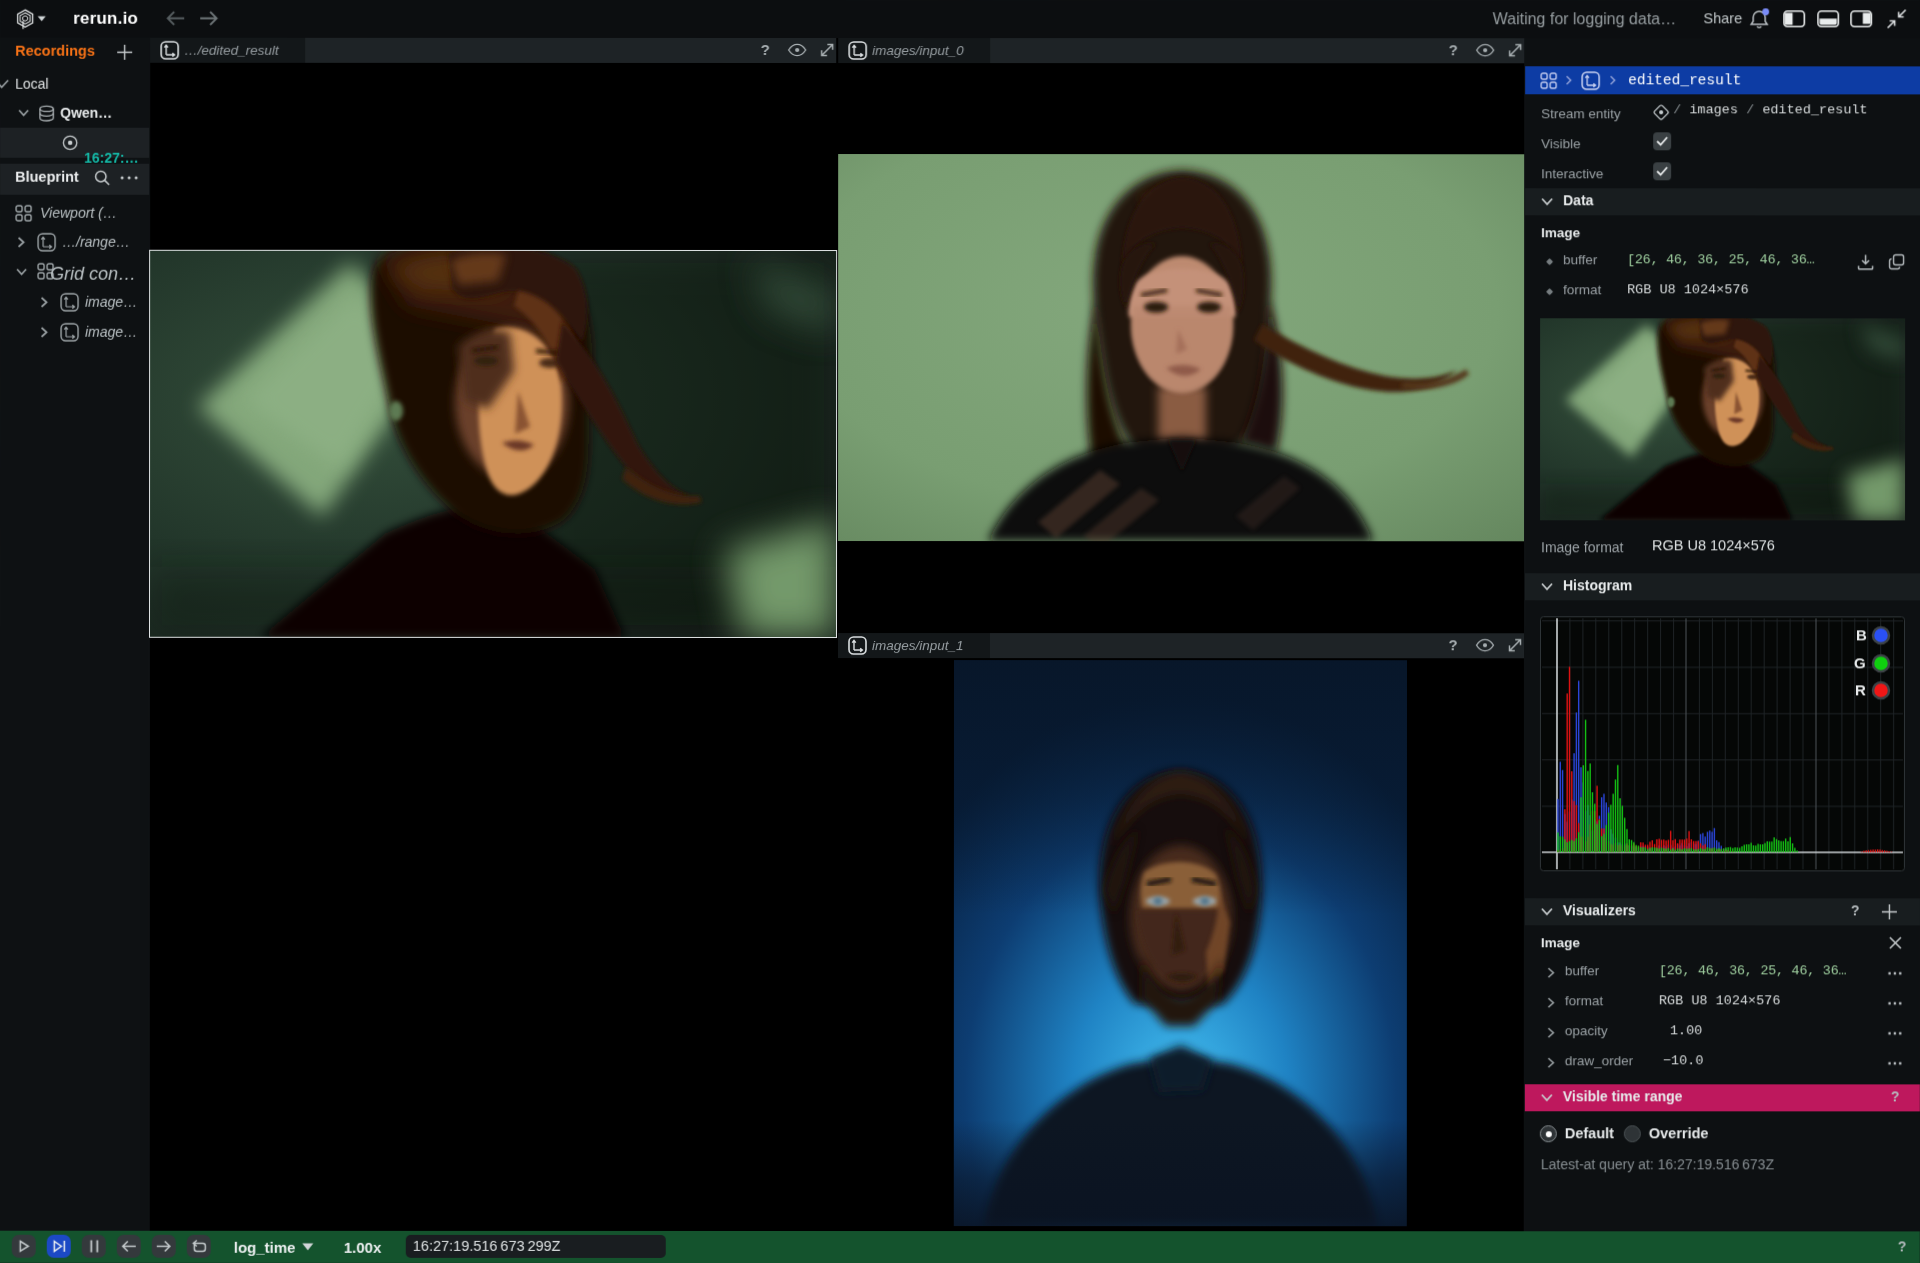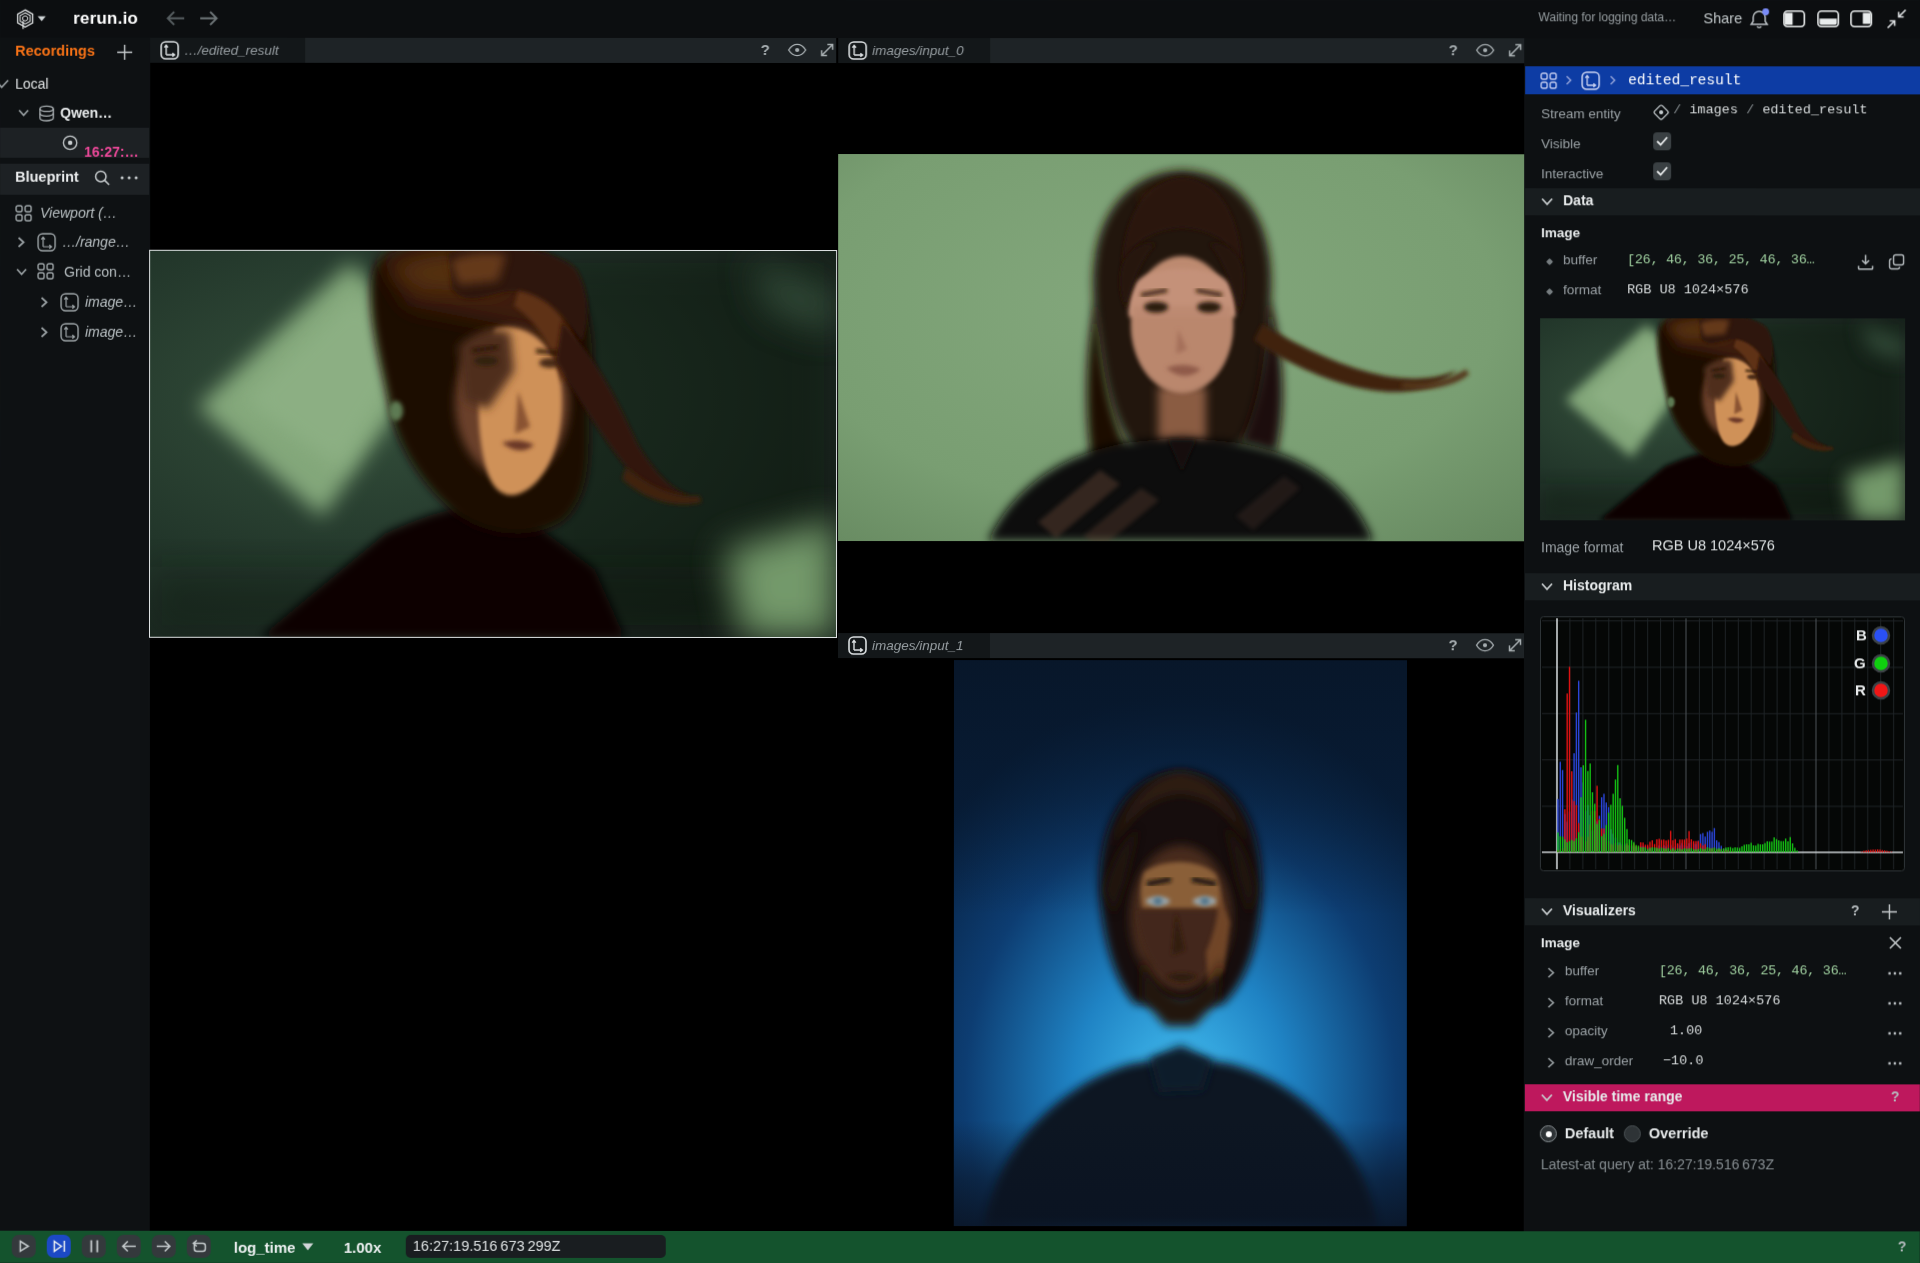--- a/index.html
+++ b/index.html
@@ -39,21 +39,21 @@
     <svg class="abs" style="left:37px;top:16px" width="9" height="6" viewBox="0 0 9 6" fill="#cfd4d6">
         <path d="M0.5 0.5 L8.5 0.5 L4.5 5.5 Z"></path>
       </svg>
     <div class="abs" style="left:73px;top:9px;color:#fff;font-size:17px;font-weight:bold;letter-spacing:0.2px">rerun.io</div>
     <svg class="abs" style="left:166px;top:10px" width="19" height="17" viewBox="0 0 19 17" fill="none" stroke="#565d60" stroke-width="1.8">
         <path d="M18 8.5 H2 M8 2 L1.5 8.5 L8 15"></path>
       </svg>
     <svg class="abs" style="left:199px;top:10px" width="19" height="17" viewBox="0 0 19 17" fill="none" stroke="#6d7477" stroke-width="1.8">
         <path d="M1 8.5 H17 M11 2 L17.5 8.5 L11 15"></path>
       </svg>
-    <div class="abs" style="right:244px;top:10px;color:#969da0;font-size:12px">Waiting for logging data…</div>
+    <div class="abs" style="right:244px;top:10px;color:#969da0;font-size:16px">Waiting for logging data…</div>
     <div class="abs" style="right:178px;top:10px;color:#c3c9cb;font-size:14.5px">Share</div>
     <svg class="abs" style="left:1748px;top:8px" width="22" height="22" viewBox="0 0 22 22">
       <path d="M11 3 a6 6 0 0 1 6 6 v4 l2 3 H3 l2-3 V9 a6 6 0 0 1 6-6 Z M9 18 a2.2 2.2 0 0 0 4 0" fill="none" stroke="#b9bfc2" stroke-width="1.5"></path>
       <circle cx="17.5" cy="3.5" r="3.4" fill="#7a8cf8"></circle>
     </svg>
     <svg class="abs" style="left:1783px;top:10px" width="22" height="17" viewBox="0 0 22 17">
         <rect x="0.8" y="0.8" width="20.4" height="15.4" rx="3.5" fill="none" stroke="#e9ecec" stroke-width="1.6"></rect>
         <path d="M2.4 2.5 h7 v12 h-7 a1.8 1.8 0 0 1 -0.8 -0.8 V3.3 a1.8 1.8 0 0 1 0.8 -0.8 Z" fill="#e9ecec"></path>
       </svg>
     <svg class="abs" style="left:1817px;top:10px" width="22" height="17" viewBox="0 0 22 17">
@@ -90,21 +90,21 @@
         <path d="M1.8 4 v4.6 c0 1.5 3 2.7 6.7 2.7 s6.7-1.2 6.7-2.7 V4"></path>
         <path d="M1.8 8.6 v4.7 c0 1.5 3 2.7 6.7 2.7 s6.7-1.2 6.7-2.7 V8.6"></path>
       </svg>
       <span style="position:absolute;left:60px;top:5px;color:#e7eaeb;font-size:14px;font-weight:bold">Qwen…</span>
     </div>
     <div class="srow" style="top:90px;height:30px;background:#1d2124">
       <svg class="abs" style="left:62px;top:7px" width="16" height="16" viewBox="0 0 16 16" fill="none" stroke="#c9ced0" stroke-width="1.3">
           <circle cx="8" cy="8" r="6.7"></circle>
           <circle cx="8" cy="8" r="1.6" fill="#c9ced0"></circle>
         </svg>
-      <span style="position:absolute;left:84px;top:16px;color:#ec4899;font-size:14px;font-weight:bold">16:27:…</span>
+      <span style="position:absolute;left:84px;top:22px;color:#14b8a6;font-size:14px;font-weight:bold">16:27:…</span>
     </div>
     <div class="srow" style="top:126px;height:31px;background:#1d2124">
       <span style="position:absolute;left:15px;top:5px;font-size:14.5px;font-weight:bold;color:#eceeef">Blueprint</span>
       <svg class="abs" style="left:94px;top:6px" width="16" height="16" viewBox="0 0 16 16" fill="none" stroke="#c6cbcd" stroke-width="1.5">
           <circle cx="6.7" cy="6.7" r="5.2"></circle>
           <path d="M10.6 10.6 L15 15"></path>
         </svg>
       <svg class="abs" style="left:120px;top:12px" width="18" height="4" viewBox="0 0 18 4" fill="#c6cbcd">
           <circle cx="2" cy="2" r="1.5"></circle>
           <circle cx="9" cy="2" r="1.5"></circle>
@@ -133,21 +133,21 @@
     <div class="srow" style="top:221px">
       <svg class="abs" style="left:16px;top:9px" width="11" height="8" viewBox="0 0 11 8" fill="none" stroke="#9aa1a4" stroke-width="1.7">
           <path d="M1 1.5 L5.5 6.5 L10 1.5"></path>
         </svg>
       <svg class="abs" style="left:37px;top:4px" width="17" height="17" viewBox="0 0 17 17" fill="none" stroke="#9fa6a9" stroke-width="1.4">
         <rect x="1" y="1" width="6" height="6" rx="1.8"></rect>
           <rect x="10" y="1" width="6" height="6" rx="1.8"></rect>
           <rect x="1" y="10" width="6" height="6" rx="1.8"></rect>
           <rect x="10" y="10" width="6" height="6" rx="1.8"></rect>
       </svg>
-      <span style="position:absolute;left:64px;top:5px;color:#b9c0c3;font-size:14px;">Grid con…</span>
+      <span style="position:absolute;left:50px;top:5px;color:#b9c0c3;font-size:18px;font-style:italic">Grid con…</span>
     </div>
     <div class="srow" style="top:251px">
       <svg class="abs" style="left:40px;top:8px" width="8" height="11" viewBox="0 0 8 11" fill="none" stroke="#9aa1a4" stroke-width="1.7">
           <path d="M1.5 1 L6.5 5.5 L1.5 10"></path>
         </svg>
       <svg class="abs" style="left:60px;top:4px" width="19" height="19" viewBox="0 0 19 19" fill="none" stroke="#9fa6a9" stroke-width="1.4">
         <rect x="1" y="1" width="17" height="17" rx="4.5"></rect>
         <path d="M6 14 V5.2 M4.2 6.6 L6 4.4 L7.8 6.6 M6 14 H13.6 M12.2 12.2 L14.4 14 L12.2 15.8" stroke-width="1.2"></path>
       </svg>
       <span style="position:absolute;left:85px;top:5px;color:#b9c0c3;font-size:14px;font-style:italic">image…</span>

